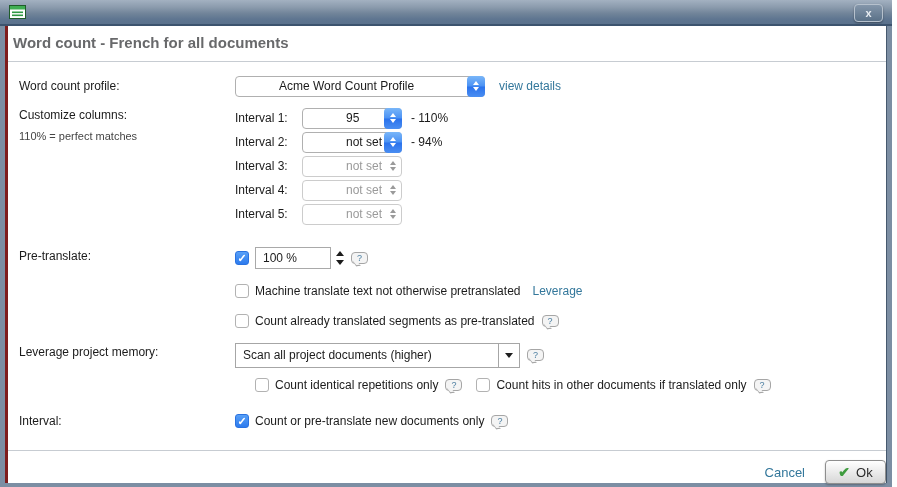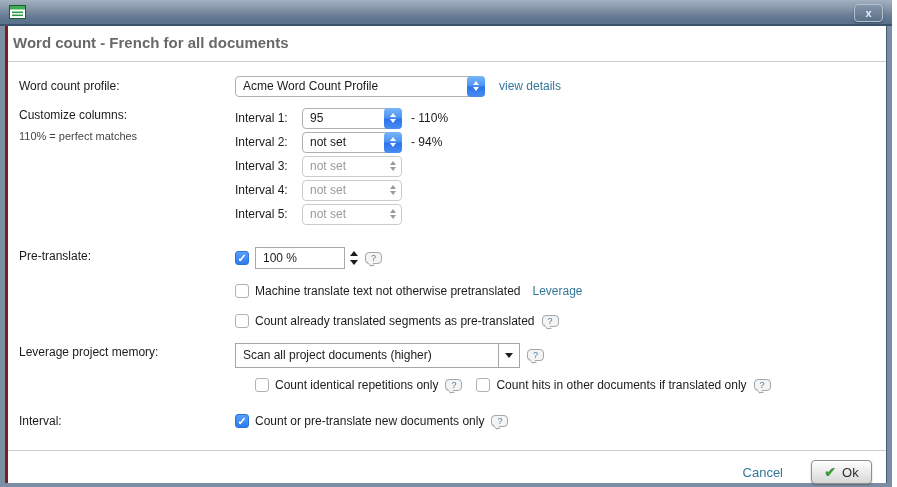--- a/index.html
+++ b/index.html
@@ -30,21 +30,21 @@
   .form { padding-left:11px; }
   .row { display:flex; align-items:center; }
   .label-col { width:216px; flex:0 0 216px; }
   .note { font-size:11px; color:#454545; margin-top:8px; }
   .side-label { align-self:flex-start; padding-top:3px; }
 
   .link { color:#33779b; cursor:pointer; text-decoration:none; }
 
   
   .combo { display:inline-flex; align-items:center; height:21px; background:#fff;
-    border:1px solid #b0b0b0; border-radius:4px; position:relative; cursor:pointer; }
+    border:1px solid #b0b0b0; border-radius:4px; position:relative; cursor:pointer;padding-left:36px; }
   .combo .combo-text { padding-left:7px; flex:1; white-space:nowrap; overflow:hidden; }
   .combo .stepper { width:18px; height:21px; margin:-1px -1px -1px 0; border-radius:4px;
     background:linear-gradient(to bottom,#79b6f9 0%,#4b92f4 48%,#2a72ec 52%,#4a8ef2 100%);
     display:flex; flex-direction:column; align-items:center; justify-content:center; gap:2px; }
   .tri-up { width:0; height:0; border-left:3px solid transparent; border-right:3px solid transparent; border-bottom:4px solid #fff; }
   .tri-down { width:0; height:0; border-left:3px solid transparent; border-right:3px solid transparent; border-top:4px solid #fff; }
   .combo.disabled { border-color:#cccccc; cursor:default; }
   .combo.disabled .combo-text { color:#9a9a9a; }
   .combo.disabled .stepper { background:none; }
   .combo.disabled .tri-up { border-bottom-color:#9a9a9a; }
@@ -59,21 +59,21 @@
   .suffix { margin-left:9px; }
 
   
   .checkbox { width:14px; height:14px; border:1px solid #b2b2b2; border-radius:3px; background:#fff;
     display:inline-flex; align-items:center; justify-content:center; flex:0 0 14px; cursor:pointer; }
   .checkbox.checked { border-color:#2a72e0; background:linear-gradient(to bottom,#58a0f7,#2d7bee); }
   .checkbox .mark { color:#fff; font-size:11px; font-weight:bold; line-height:1; }
   .cb-label { margin-left:6px; white-space:nowrap; }
 
   
-  .num-input { width:90px; height:22px; border:1px solid #a9a9a9; margin-left:6px; padding-left:7px;
+  .num-input { width:76px; height:22px; border:1px solid #a9a9a9; margin-left:6px; padding-left:7px;
     font-family:"Liberation Sans", sans-serif; font-size:12px; color:#1b1b1b; }
   .spinner { display:inline-flex; flex-direction:column; gap:4px; margin-left:5px; }
   .spin-up { width:0; height:0; border-left:4px solid transparent; border-right:4px solid transparent; border-bottom:5px solid #1b1b1b; }
   .spin-down { width:0; height:0; border-left:4px solid transparent; border-right:4px solid transparent; border-top:5px solid #1b1b1b; }
 
   
   .help-icon { position:relative; display:inline-flex; align-items:center; justify-content:center;
     width:17px; height:12px; border:1px solid #a6a6a6; border-radius:4px; background:#f4f4f4;
     color:#4a7da0; font-size:9px; line-height:1; margin-left:7px; flex:0 0 17px; cursor:pointer; }
   .help-icon::after { content:""; position:absolute; left:2px; bottom:-3px; width:4px; height:4px;
@@ -82,21 +82,21 @@
 
   
   .select { display:inline-flex; align-items:center; width:285px; height:25px; background:#fff;
     border:1px solid #a6a6a6; cursor:pointer; }
   .select .select-text { padding-left:7px; flex:1; white-space:nowrap; }
   .select .arrow-box { width:21px; height:23px; border-left:1px solid #a6a6a6;
     display:flex; align-items:center; justify-content:center; }
   .tri-down-black { width:0; height:0; border-left:4px solid transparent; border-right:4px solid transparent; border-top:5px solid #1e1e1e; }
 
   
-  .footer { display:flex; align-items:center; justify-content:flex-end; gap:28px; padding-right:14px; margin-top:9px; }
+  .footer { display:flex; align-items:center; justify-content:flex-end; gap:20px; margin-top:9px; }
   .cancel-link { font-size:13px; }
   .ok-btn { display:inline-flex; align-items:center; justify-content:center; gap:6px;
     width:61px; height:24px; border:1px solid #8e8e8e; border-radius:4px;
     background:linear-gradient(to bottom,#ffffff,#e9e9e9 55%,#d7d7d7);
     box-shadow:0 1px 2px rgba(0,0,0,.25); font-size:13px; color:#2b2b2b; cursor:pointer; }
   .ok-check { color:#3f9c3f; font-size:14px; font-weight:bold; line-height:1; }
 </style>
 </head>
 <body>
 

